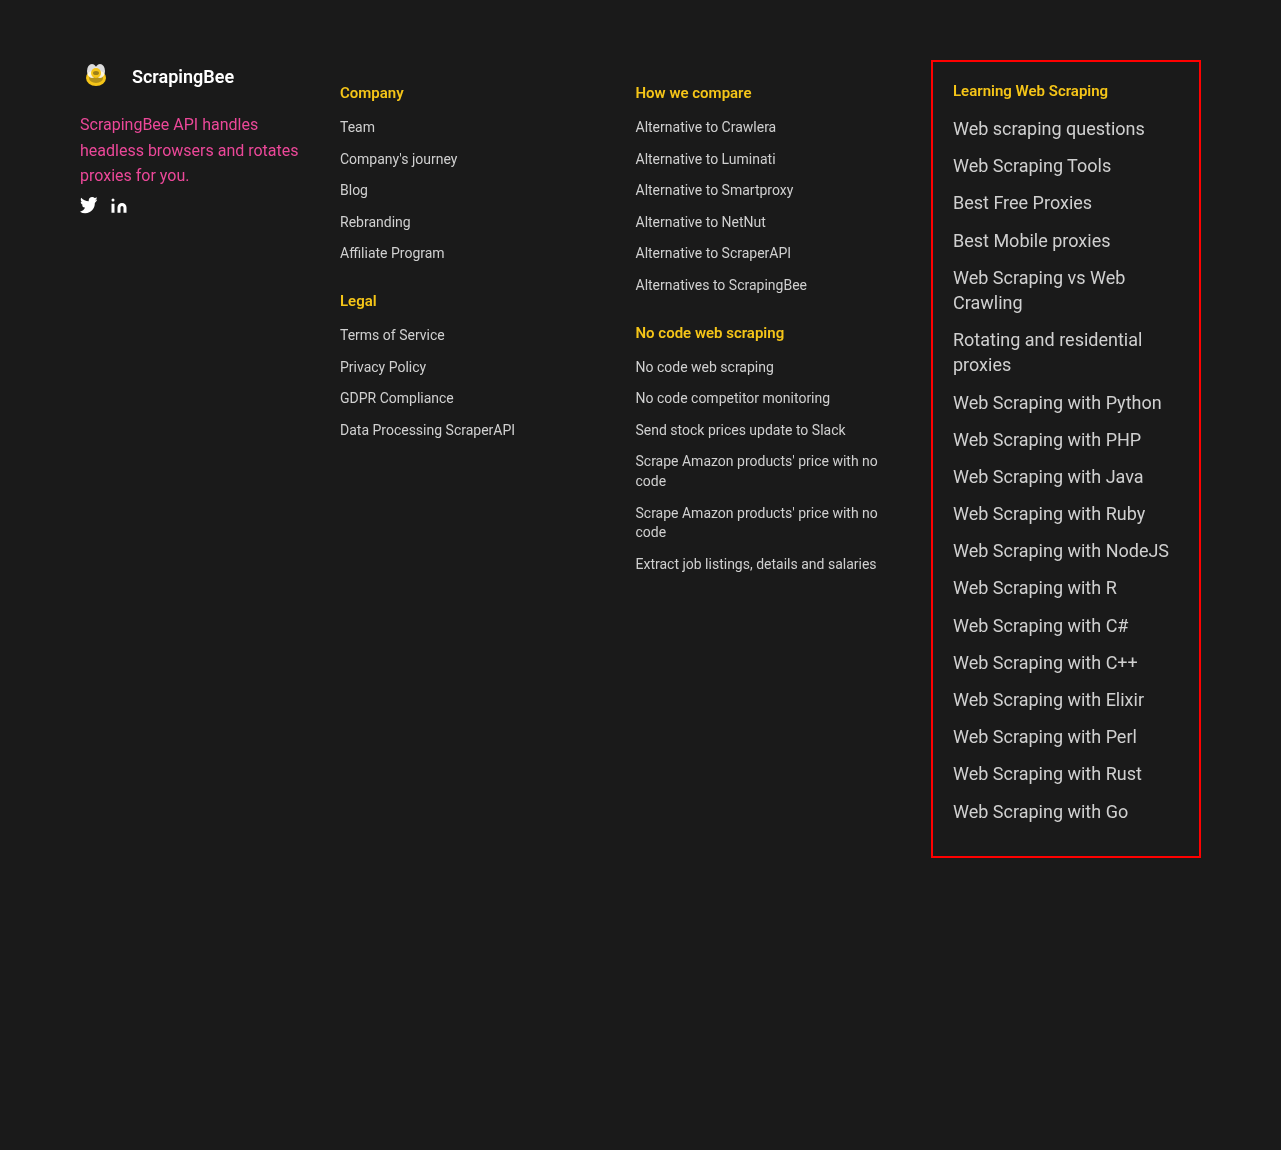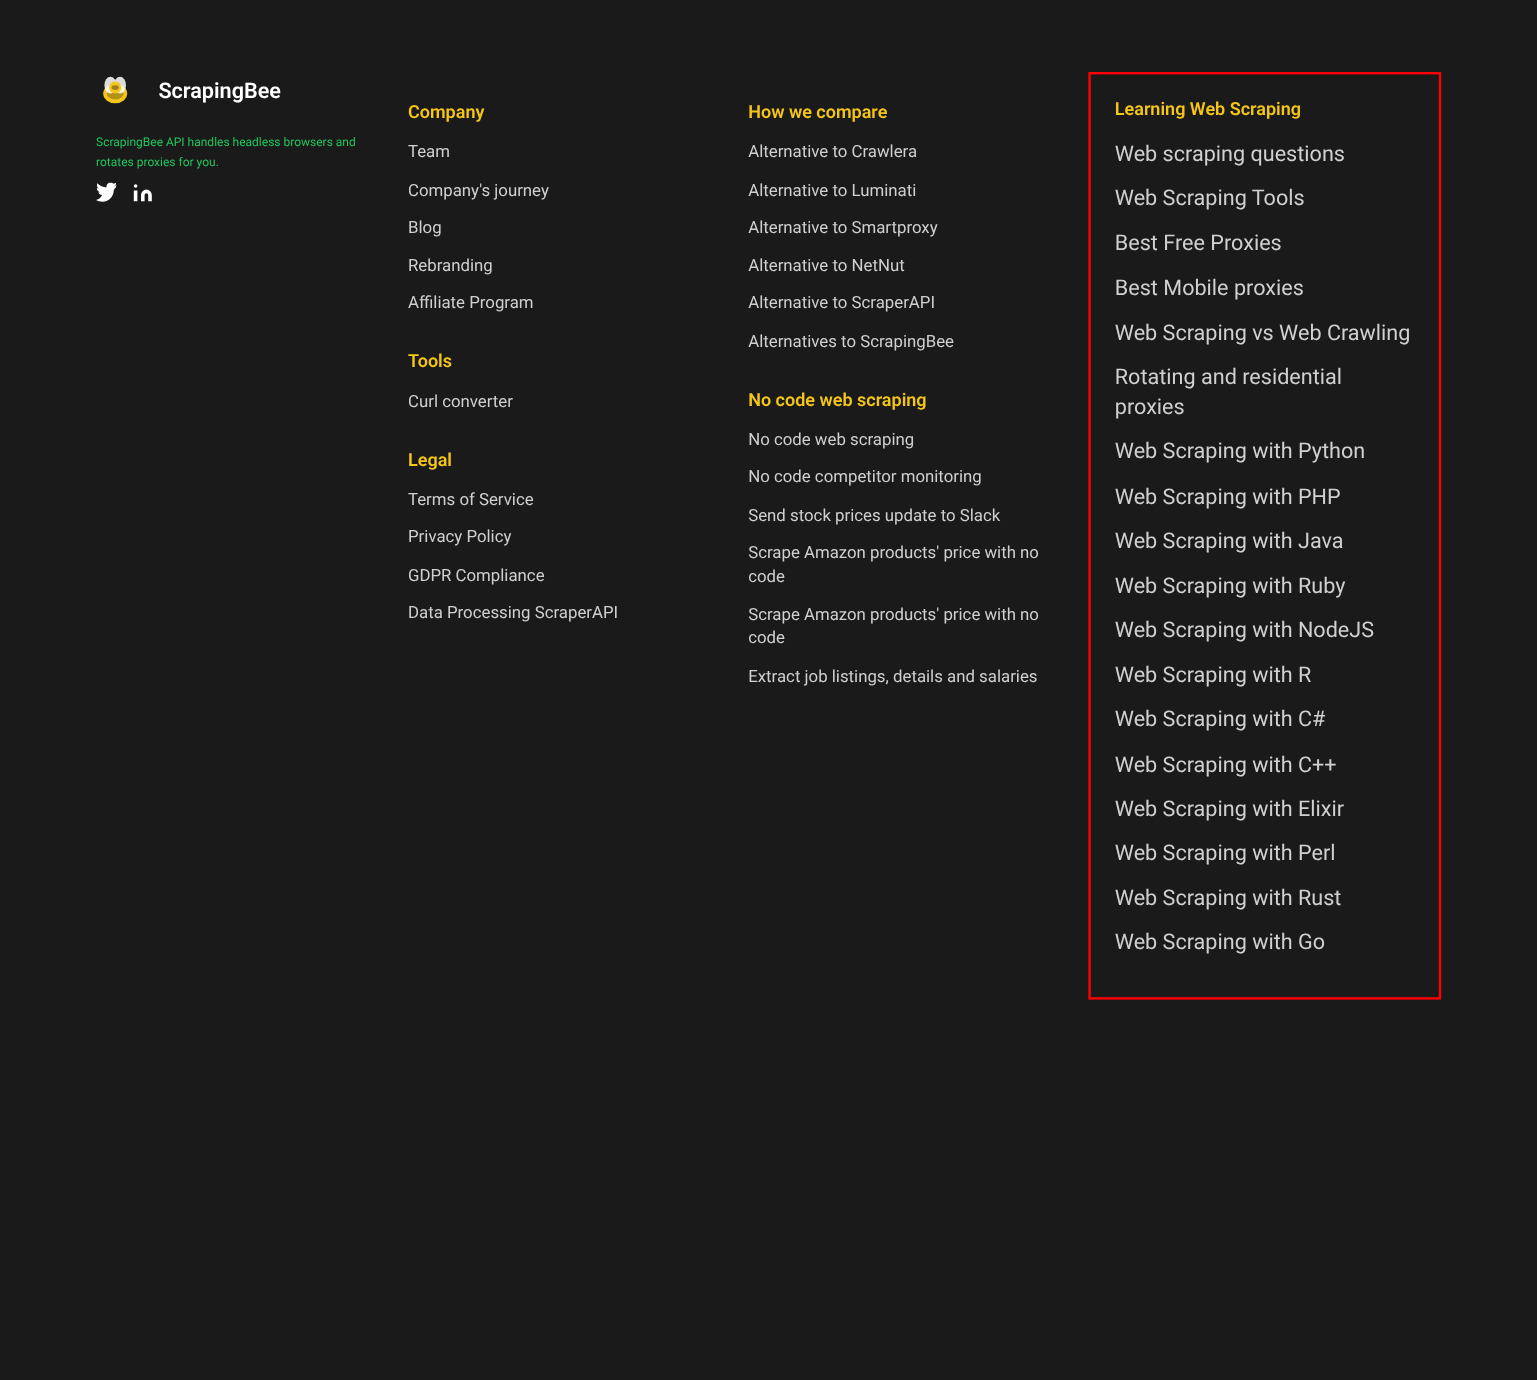--- a/index.html
+++ b/index.html
@@ -29,22 +29,22 @@
     .bee-icon {
       width: 32px;
       height: 32px;
     }
     .brand-name {
       color: #ffffff;
       font-size: 18px;
       font-weight: 600;
     }
     .brand-desc {
-      color: #22c55e;
-      font-size: 10px;
+      color: #ec4899;
+      font-size: 16px;
       line-height: 1.6;
       margin-bottom: 8px;
     }
     .social-links {
       display: flex;
       gap: 12px;
     }
     .social-icon {
       color: #ffffff;
       font-size: 16px;
@@ -69,21 +69,21 @@
     .nav-link {
       display: block;
       color: #d0d0d0;
       text-decoration: none;
       margin-bottom: 12px;
       font-size: 14px;
       line-height: 1.4;
       cursor: pointer;
     }
     .col-learning {
-      width: 294px;
+      width: 270px;
       flex-shrink: 0;
     }
     .learning-box {
       border: 2px solid #ff0000;
       padding: 20px;
     }
     .learning-title {
       color: #f5c518;
       font-size: 15px;
       font-weight: 600;
@@ -134,26 +134,20 @@
 
   <div class="col-nav">
     <div class="nav-section">
       <div class="section-title">Company</div>
       <div id="company-links">
           <a class="nav-link" href="#">Team</a>
           <a class="nav-link" href="#">Company's journey</a>
           <a class="nav-link" href="#">Blog</a>
           <a class="nav-link" href="#">Rebranding</a>
           <a class="nav-link" href="#">Affiliate Program</a>
-        </div>
-    </div>
-    <div class="nav-section">
-      <div class="section-title">Tools</div>
-      <div id="tools-links">
-          <a class="nav-link" href="#">Curl converter</a>
         </div>
     </div>
     <div class="nav-section">
       <div class="section-title">Legal</div>
       <div id="legal-links">
           <a class="nav-link" href="#">Terms of Service</a>
           <a class="nav-link" href="#">Privacy Policy</a>
           <a class="nav-link" href="#">GDPR Compliance</a>
           <a class="nav-link" href="#">Data Processing ScraperAPI</a>
         </div>

